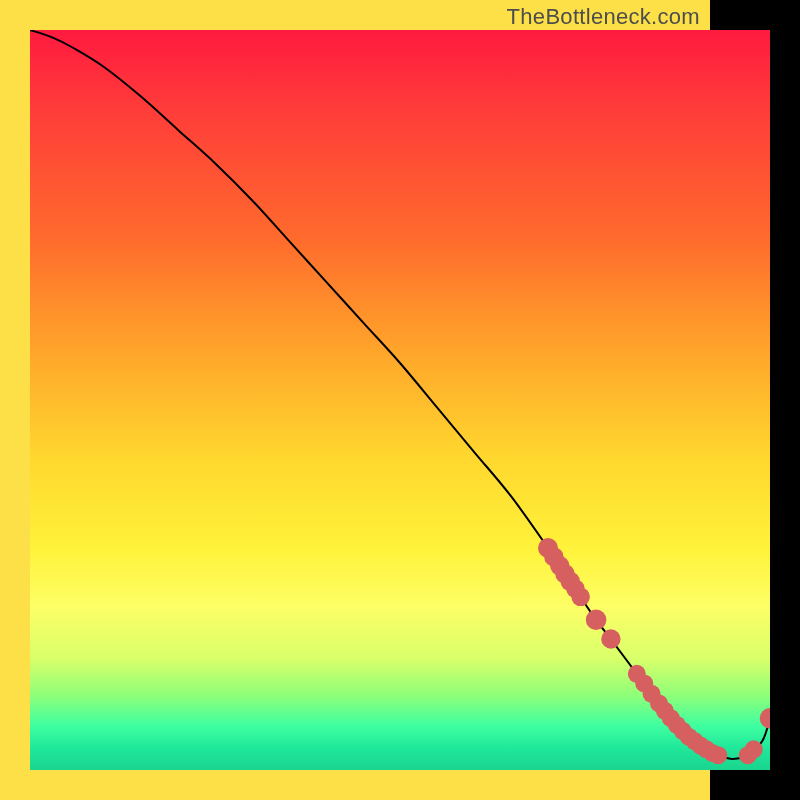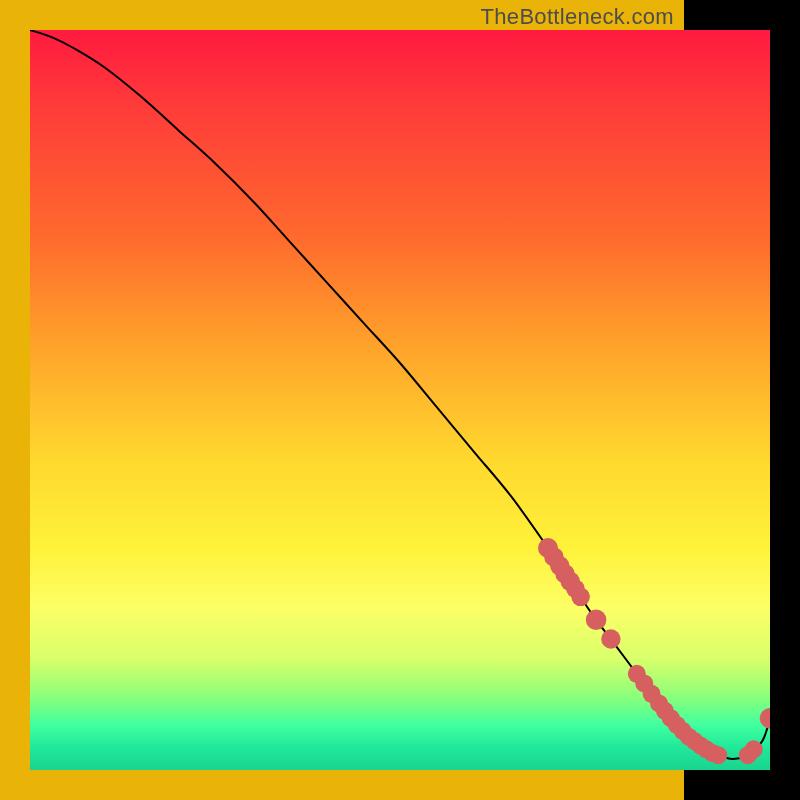--- a/index.html
+++ b/index.html
@@ -8,21 +8,22 @@
     width: 800px;
     height: 800px;
     background: #000;
     font-family: Arial, Helvetica, sans-serif;
     overflow: hidden;
   }
   .frame {
     position: relative;
     width: 684px;
     height: 800px;
-    background: #eab308;
+    background: #fde047;
+    padding-left: 26px;
   }
   .watermark {
     position: absolute;
     top: 4px;
     right: 10px;
     color: #4d4d4d;
     font-size: 22px;
     font-weight: 500;
     letter-spacing: 0.3px;
     z-index: 10;

